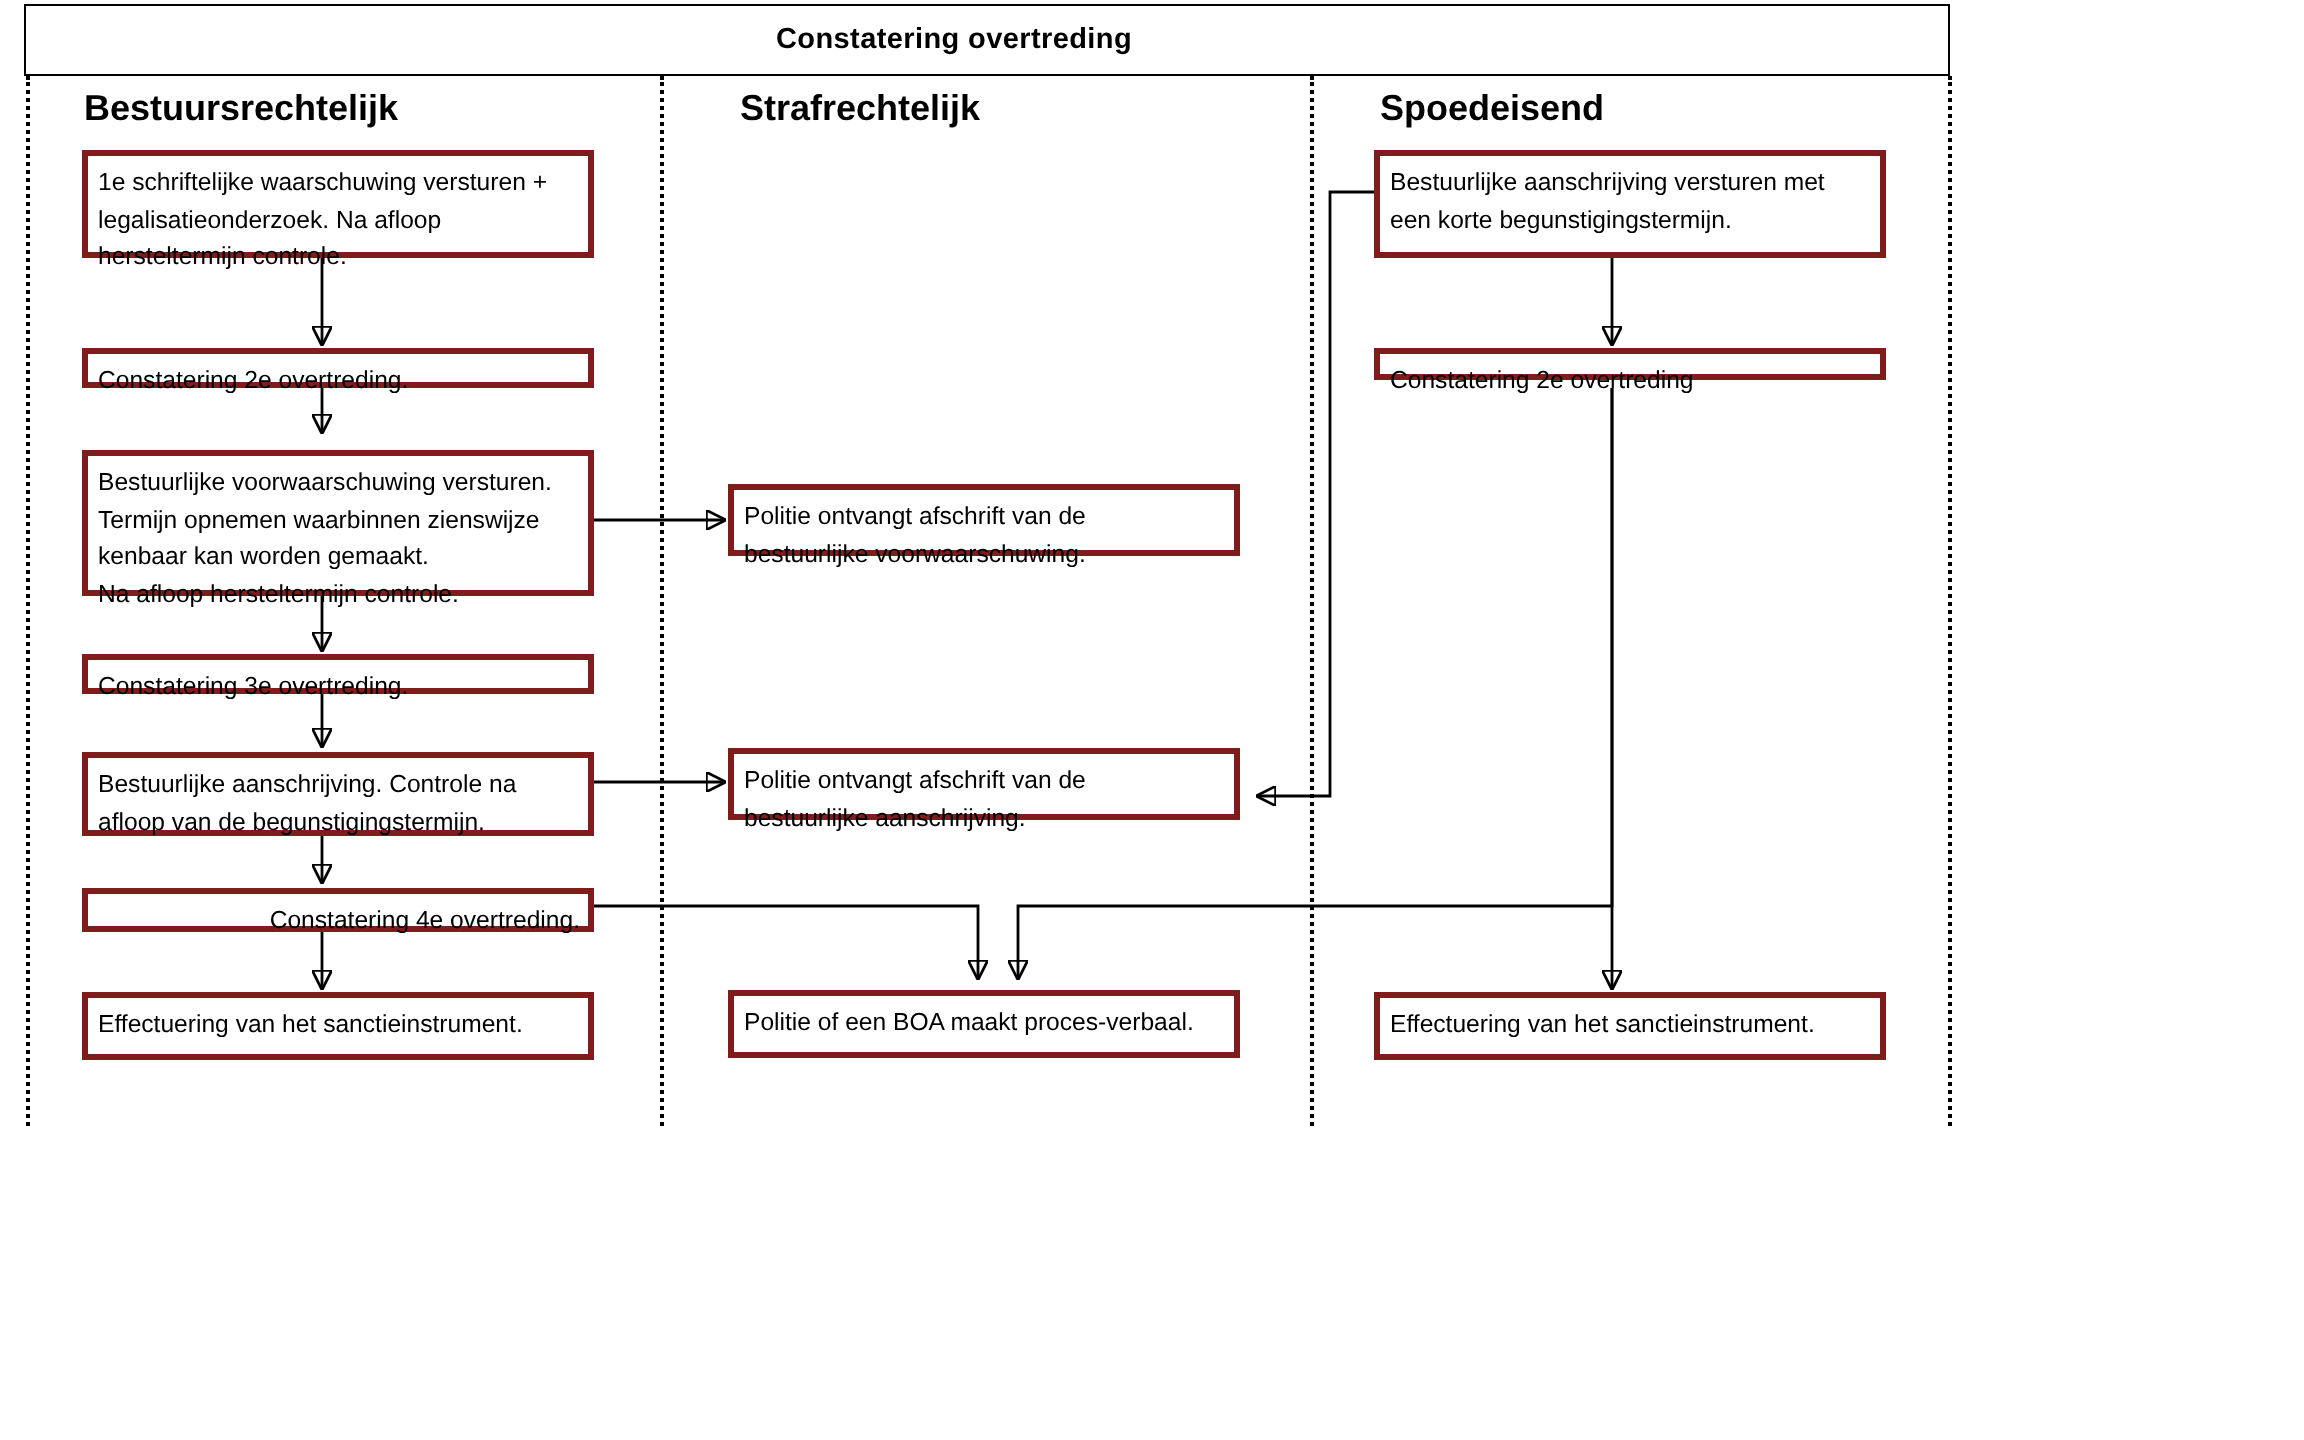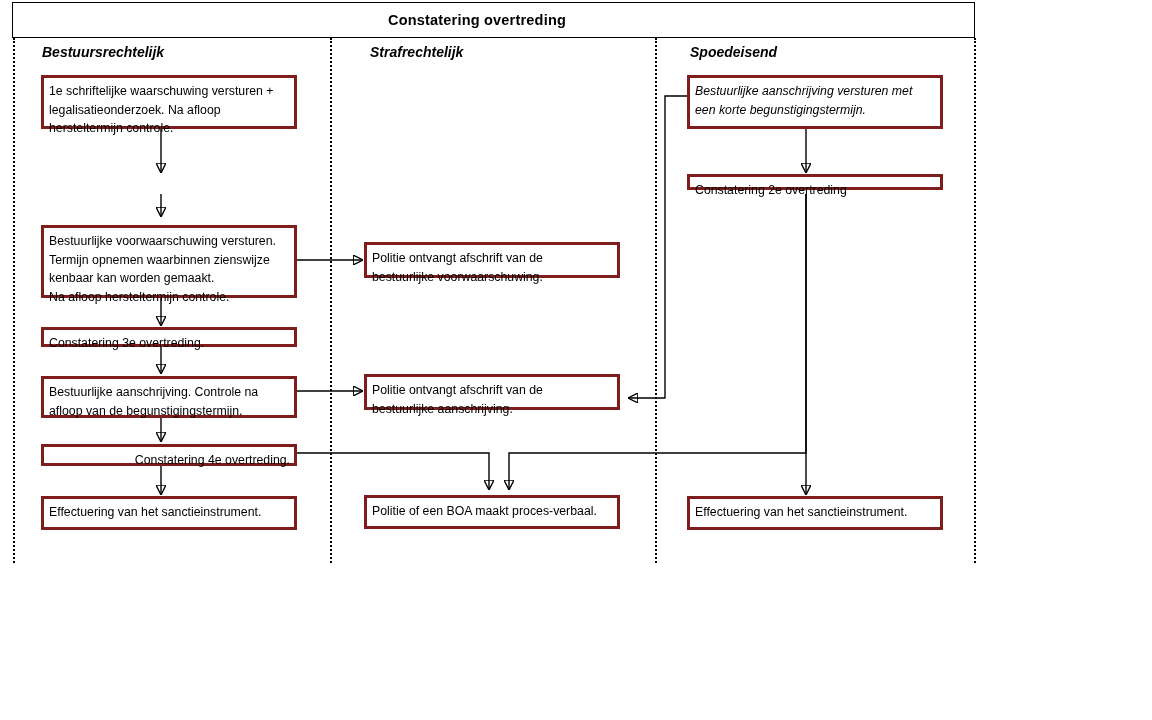--- a/index.html
+++ b/index.html
@@ -29,21 +29,21 @@
   .lane-sep{
     position:absolute;top:38px;width:0;height:525px;
     border-left:2px dotted #000;
   }
   .lane-sep.s0{left:13px;}
   .lane-sep.s1{left:330px;}
   .lane-sep.s2{left:655px;}
   .lane-sep.s3{left:974px;}
 
   .lane-label{
-    position:absolute;font-style:italic;font-weight:bold;font-size:14px;
+    position:absolute;font-weight:bold;font-size:18px;
     white-space:nowrap;
   }
 
   
   .node{
     position:absolute;box-sizing:border-box;
     border:3px solid #7f1d1d;background:#fff;
     font-size:12.3px;line-height:1.52;
     padding:4px 4px 3px 5px;
     white-space:pre-line;
@@ -97,20 +97,21 @@
 
     <path d="M 806 194 L 806 453 L 509 453 L 509 489" marker-end="url(#ah)"></path>
 
     <line x1="806" y1="194" x2="806" y2="494" marker-end="url(#ah)"></line>
   </svg>
 
   <div class="node" style="left:41px;top:75px;width:256px;height:54px;">1e schriftelijke waarschuwing versturen +
 legalisatieonderzoek. Na afloop
 hersteltermijn controle.</div>
 
+  <div class="node" style="left:41px;top:174px;width:256px;height:20px;">Constatering 2e overtreding.</div>
 
   <div class="node" style="left:41px;top:225px;width:256px;height:73px;">Bestuurlijke voorwaarschuwing versturen.
 Termijn opnemen waarbinnen zienswijze
 kenbaar kan worden gemaakt.
 Na afloop hersteltermijn controle.</div>
 
   <div class="node" style="left:41px;top:327px;width:256px;height:20px;">Constatering 3e overtreding.</div>
 
   <div class="node" style="left:41px;top:376px;width:256px;height:42px;">Bestuurlijke aanschrijving. Controle na
 afloop van de begunstigingstermijn.</div>
@@ -120,20 +121,20 @@
   <div class="node" style="left:41px;top:496px;width:256px;height:34px;">Effectuering van het sanctieinstrument.</div>
 
   <div class="node" style="left:364px;top:242px;width:256px;height:36px;">Politie ontvangt afschrift van de
 bestuurlijke voorwaarschuwing.</div>
 
   <div class="node" style="left:364px;top:374px;width:256px;height:36px;">Politie ontvangt afschrift van de
 bestuurlijke aanschrijving.</div>
 
   <div class="node" style="left:364px;top:495px;width:256px;height:34px;">Politie of een BOA maakt proces-verbaal.</div>
 
-  <div class="node" style="left:687px;top:75px;width:256px;height:54px;font-style:italic;">Bestuurlijke aanschrijving versturen met
+  <div class="node" style="left:687px;top:75px;width:256px;height:54px;">Bestuurlijke aanschrijving versturen met
 een korte begunstigingstermijn.</div>
 
   <div class="node" style="left:687px;top:174px;width:256px;height:16px;">Constatering 2e overtreding</div>
 
   <div class="node" style="left:687px;top:496px;width:256px;height:34px;">Effectuering van het sanctieinstrument.</div>
 
 </div>
 
 </body></html>

